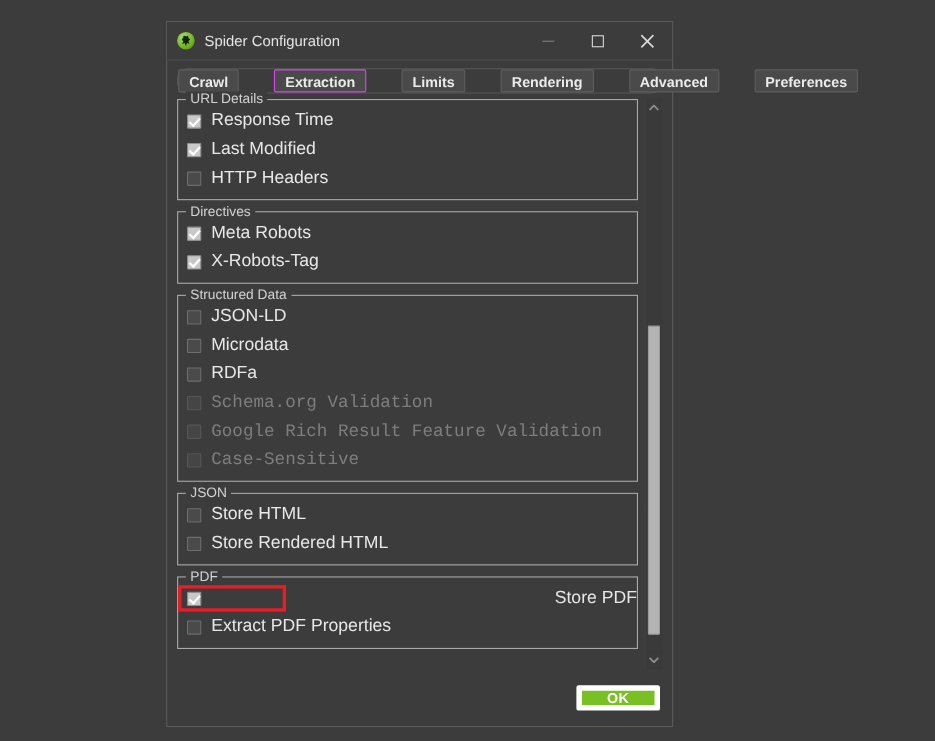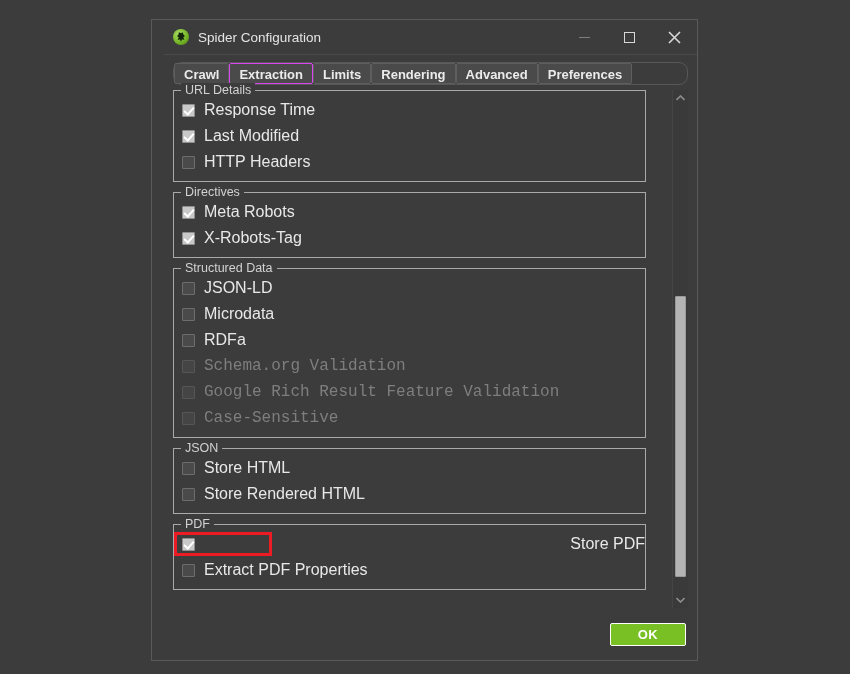--- a/index.html
+++ b/index.html
@@ -13,28 +13,27 @@
     font-family: "Liberation Sans", sans-serif;
     overflow: hidden;
     position: relative;
   }
 
   
   #dialog {
     position: absolute;
     left: 151px;
     top: 19px;
-    width: 547px;
+    width: 461px;
     height: 642px;
     background: #3c3c3c;
     border: 1px solid #5a5a5a;
     box-sizing: border-box;
     display: flex;
     flex-direction: column;
-    padding-left: 12px;
   }
 
   
   #titlebar {
     height: 34px;
     background: #3c3c3c;
     display: flex;
     align-items: center;
     flex: 0 0 auto;
     border-bottom: 1px solid #4a4a4a;
@@ -108,20 +107,21 @@
     padding: 7px 9px 0 9px;
   }
   #tabstrip {
     border: 1px solid #575757;
     border-radius: 9px;
     height: 23px;
     display: flex;
     align-items: flex-start;
     background: #3c3c3c;
     box-sizing: border-box;
+    gap: 32px;
   }
   .tab {
     height: 21px;
     line-height: 21px;
     padding: 0 9px;
     font-size: 13px;
     font-weight: bold;
     color: #ebebeb;
     background: #4a4a4a;
     border: 1px solid #5e5e5e;
@@ -136,21 +136,20 @@
     border: 1px solid #d946ef;
     background: #4a4a4a;
   }
 
   
   #content-row {
     flex: 1 1 auto;
     display: flex;
     padding: 5px 9px 0 9px;
     min-height: 0;
-    gap: 20px;
   }
   #panel {
     flex: 1 1 auto;
     min-width: 0;
     padding-right: 0px;
   }
 
   
   .group {
     border: 1px solid #a9a9a9;
@@ -270,21 +269,21 @@
     justify-content: flex-end;
     padding-right: 11px;
   }
   #ok-button {
     width: 76px;
     height: 23px;
     background: #78c024;
     color: #ffffff;
     font-size: 13px;
     font-weight: bold;
-    border: 1px solid #ffffff;
+    border: 5px solid #ffffff;
     border-radius: 2px;
     display: flex;
     align-items: center;
     justify-content: center;
     box-sizing: border-box;
     letter-spacing: 0.5px;
   }
 </style>
 </head>
 <body>

